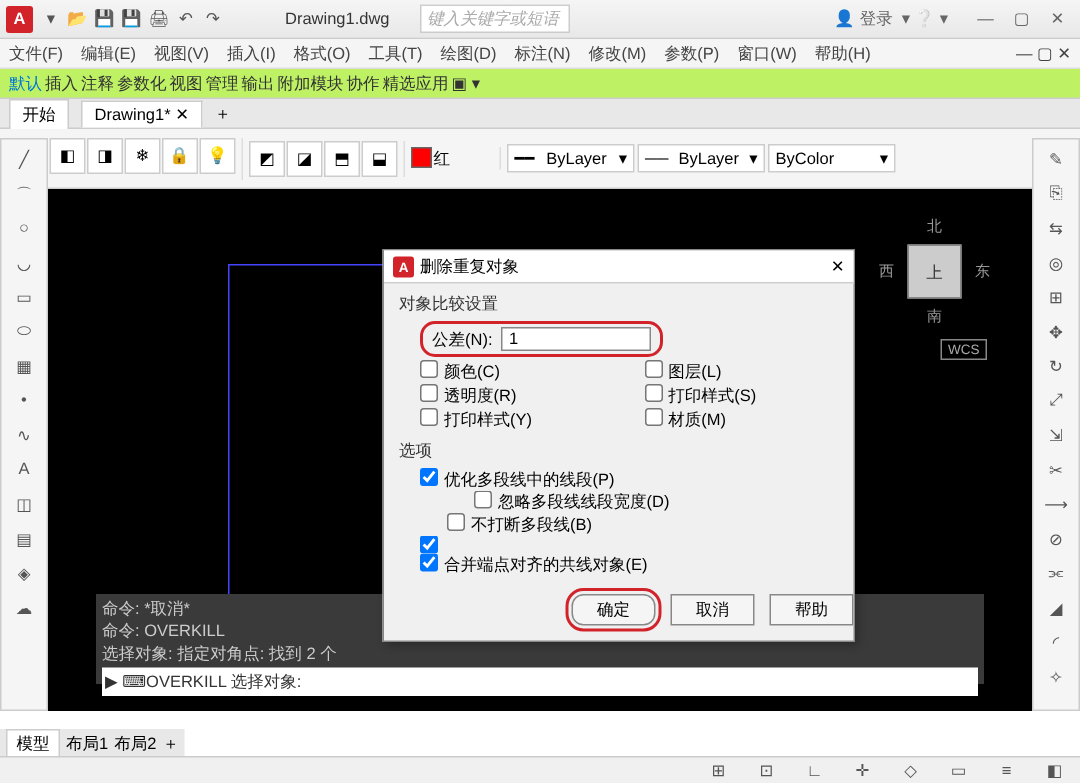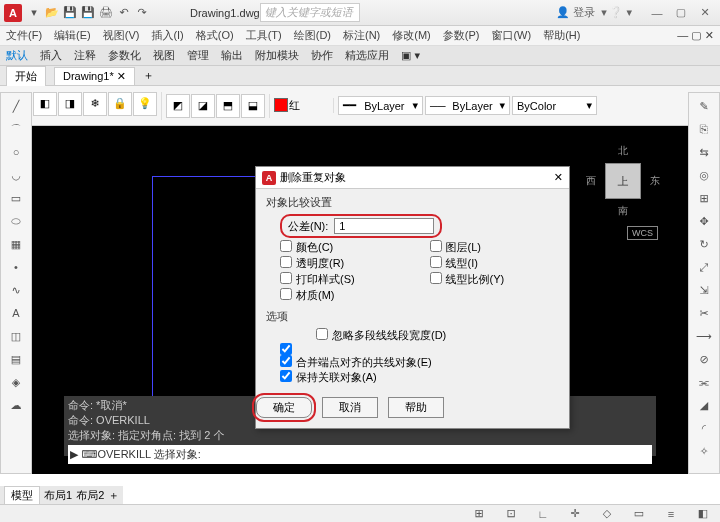--- a/index.html
+++ b/index.html
@@ -2,27 +2,27 @@
 <html><head>
 <meta charset="utf-8">
 <style>
 *{margin:0;padding:0;box-sizing:border-box;font-family:"Microsoft YaHei",Arial,sans-serif;font-size:11px}
 body{width:720px;height:522px;background:#fff;position:relative;overflow:hidden}
 .titlebar{height:26px;background:linear-gradient(#f5f5f5,#e8e8e8);display:flex;align-items:center;padding:0 4px;border-bottom:1px solid #ccc}
 .app-icon{width:18px;height:18px;background:#d2232a;color:#fff;display:flex;align-items:center;justify-content:center;font-weight:bold;border-radius:2px;margin-right:4px}
 .qat{display:flex;gap:2px}
 .qat-btn{width:16px;height:16px;display:flex;align-items:center;justify-content:center;color:#555;cursor:pointer}
 .title-doc{margin-left:40px;color:#333}
-.title-search{background:#fff;border:1px solid #ccc;padding:1px 4px;width:100px;color:#aaa;font-style:italic}
+.title-search{margin-left:20px;background:#fff;border:1px solid #ccc;padding:1px 4px;width:100px;color:#aaa;font-style:italic}
 .title-right{margin-left:auto;display:flex;gap:6px;align-items:center;color:#666}
 .win-controls{display:flex;gap:2px;margin-left:8px}
 .win-btn{width:22px;height:16px;display:flex;align-items:center;justify-content:center;cursor:pointer}
 .menubar{height:20px;background:#f5f5f5;display:flex;align-items:center;padding:0 6px;gap:12px;border-bottom:1px solid #ddd;color:#444}
 .menubar span{cursor:pointer}
-.ribbon-tabs{height:20px;background:#e5e5e5;display:flex;align-items:center;padding:0 6px;gap:12px;border-bottom:1px solid #ccc;color:#333}
+.ribbon-tabs{height:20px;background:#bef264;display:flex;align-items:center;padding:0 6px;gap:2px;border-bottom:1px solid #ccc;color:#333}
 .ribbon-tabs .active{color:#0078d4}
 .doc-tabs{height:20px;background:#e8e8e8;display:flex;align-items:center;padding:0 6px;gap:8px;border-bottom:1px solid #ccc}
 .doc-tab{padding:2px 8px;background:#fff;border:1px solid #ccc;border-bottom:none}
 .toolbar{height:40px;background:#f5f5f5;display:flex;align-items:center;padding:2px 4px;border-bottom:1px solid #ccc;gap:2px}
 .tool-grp{display:flex;gap:1px;border-right:1px solid #ddd;padding-right:4px;margin-right:2px}
 .tool-ic{width:28px;height:28px;border:1px solid #ccc;background:#fff;display:flex;align-items:center;justify-content:center;cursor:pointer}
 .layer-ic{width:24px;height:24px}
 .color-sw{width:14px;height:14px;background:red;border:1px solid #666}
 .prop-dd{background:#fff;border:1px solid #ccc;padding:2px 4px;width:85px;display:flex;align-items:center;justify-content:space-between;cursor:pointer}
 .workspace{position:absolute;top:126px;left:32px;right:32px;bottom:48px;background:#000}
@@ -45,21 +45,21 @@
 .dlg-title .app-icon{width:14px;height:14px;font-size:9px}
 .dlg-close{margin-left:auto;cursor:pointer}
 .dlg-body{padding:6px 10px}
 .dlg-section{margin-bottom:4px;color:#333}
 .dlg-row{display:flex;align-items:flex-end;gap:6px;margin:2px 0 2px 14px}
 .dlg-input{border:1px solid #888;padding:1px 4px;width:100px;background:#fff}
 .hl-red{border:2px solid #d2232a;border-radius:10px;padding:2px 6px;display:inline-flex;align-items:center;gap:6px}
 .chk-grid{display:grid;grid-template-columns:1fr 1fr;gap:1px 20px;margin-left:14px}
 .chk{display:flex;align-items:flex-start;gap:4px}
 .chk input{width:12px;height:12px}
-.dlg-btns{display:flex;gap:10px;justify-content:flex-start;padding:6px 0 10px}
+.dlg-btns{display:flex;gap:10px;justify-content:flex-end;padding:6px 0 10px}
 .dlg-btn{padding:2px 16px;background:#f5f5f5;border:1px solid #888;cursor:pointer}
 .dlg-btn.primary{outline:2px solid #d2232a;outline-offset:2px;border-radius:8px}
 </style>
 </head>
 <body>
 
 <div class="titlebar">
   <div class="app-icon">A</div>
   <div class="qat">
     <div class="qat-btn">▾</div>
@@ -238,51 +238,51 @@
       <label class="chk">
           <input type="checkbox" style="">
           <span>图层(L)</span>
         </label>
       <label class="chk">
           <input type="checkbox" style="">
           <span>透明度(R)</span>
         </label>
       <label class="chk">
           <input type="checkbox" style="">
-          <span>线型(I)</span>
-        </label>
-      <label class="chk">
-          <input type="checkbox" style="">
           <span>打印样式(S)</span>
         </label>
       <label class="chk">
           <input type="checkbox" style="">
-          <span>线型比例(Y)</span>
+          <span>打印样式(Y)</span>
         </label>
       <label class="chk">
           <input type="checkbox" style="">
           <span>材质(M)</span>
         </label>
     </div>
     <div class="dlg-section" style="margin-top:6px">选项</div>
     <div style="margin-left:14px">
+      <label class="chk">
+          <input type="checkbox" checked="" style="">
+          <span>优化多段线中的线段(P)</span>
+        </label>
       <label class="chk" style="margin-left:36px">
           <input type="checkbox" style="">
           <span>忽略多段线线段宽度(D)</span>
+        </label>
+      <label class="chk" style="margin-left:18px">
+          <input type="checkbox" style="">
+          <span>不打断多段线(B)</span>
         </label>
       <label class="chk">
           <input type="checkbox" checked="" style="">
         </label>
       <label class="chk">
           <input type="checkbox" checked="" style="">
           <span>合并端点对齐的共线对象(E)</span>
-        </label>
-      <label class="chk">
-          <input type="checkbox" checked="" style="">
-          <span>保持关联对象(A)</span>
         </label>
     </div>
   </div>
   <div class="dlg-btns">
     <button class="dlg-btn primary">确定</button>
     <button class="dlg-btn">取消</button>
     <button class="dlg-btn">帮助</button>
   </div>
 </div>
 

